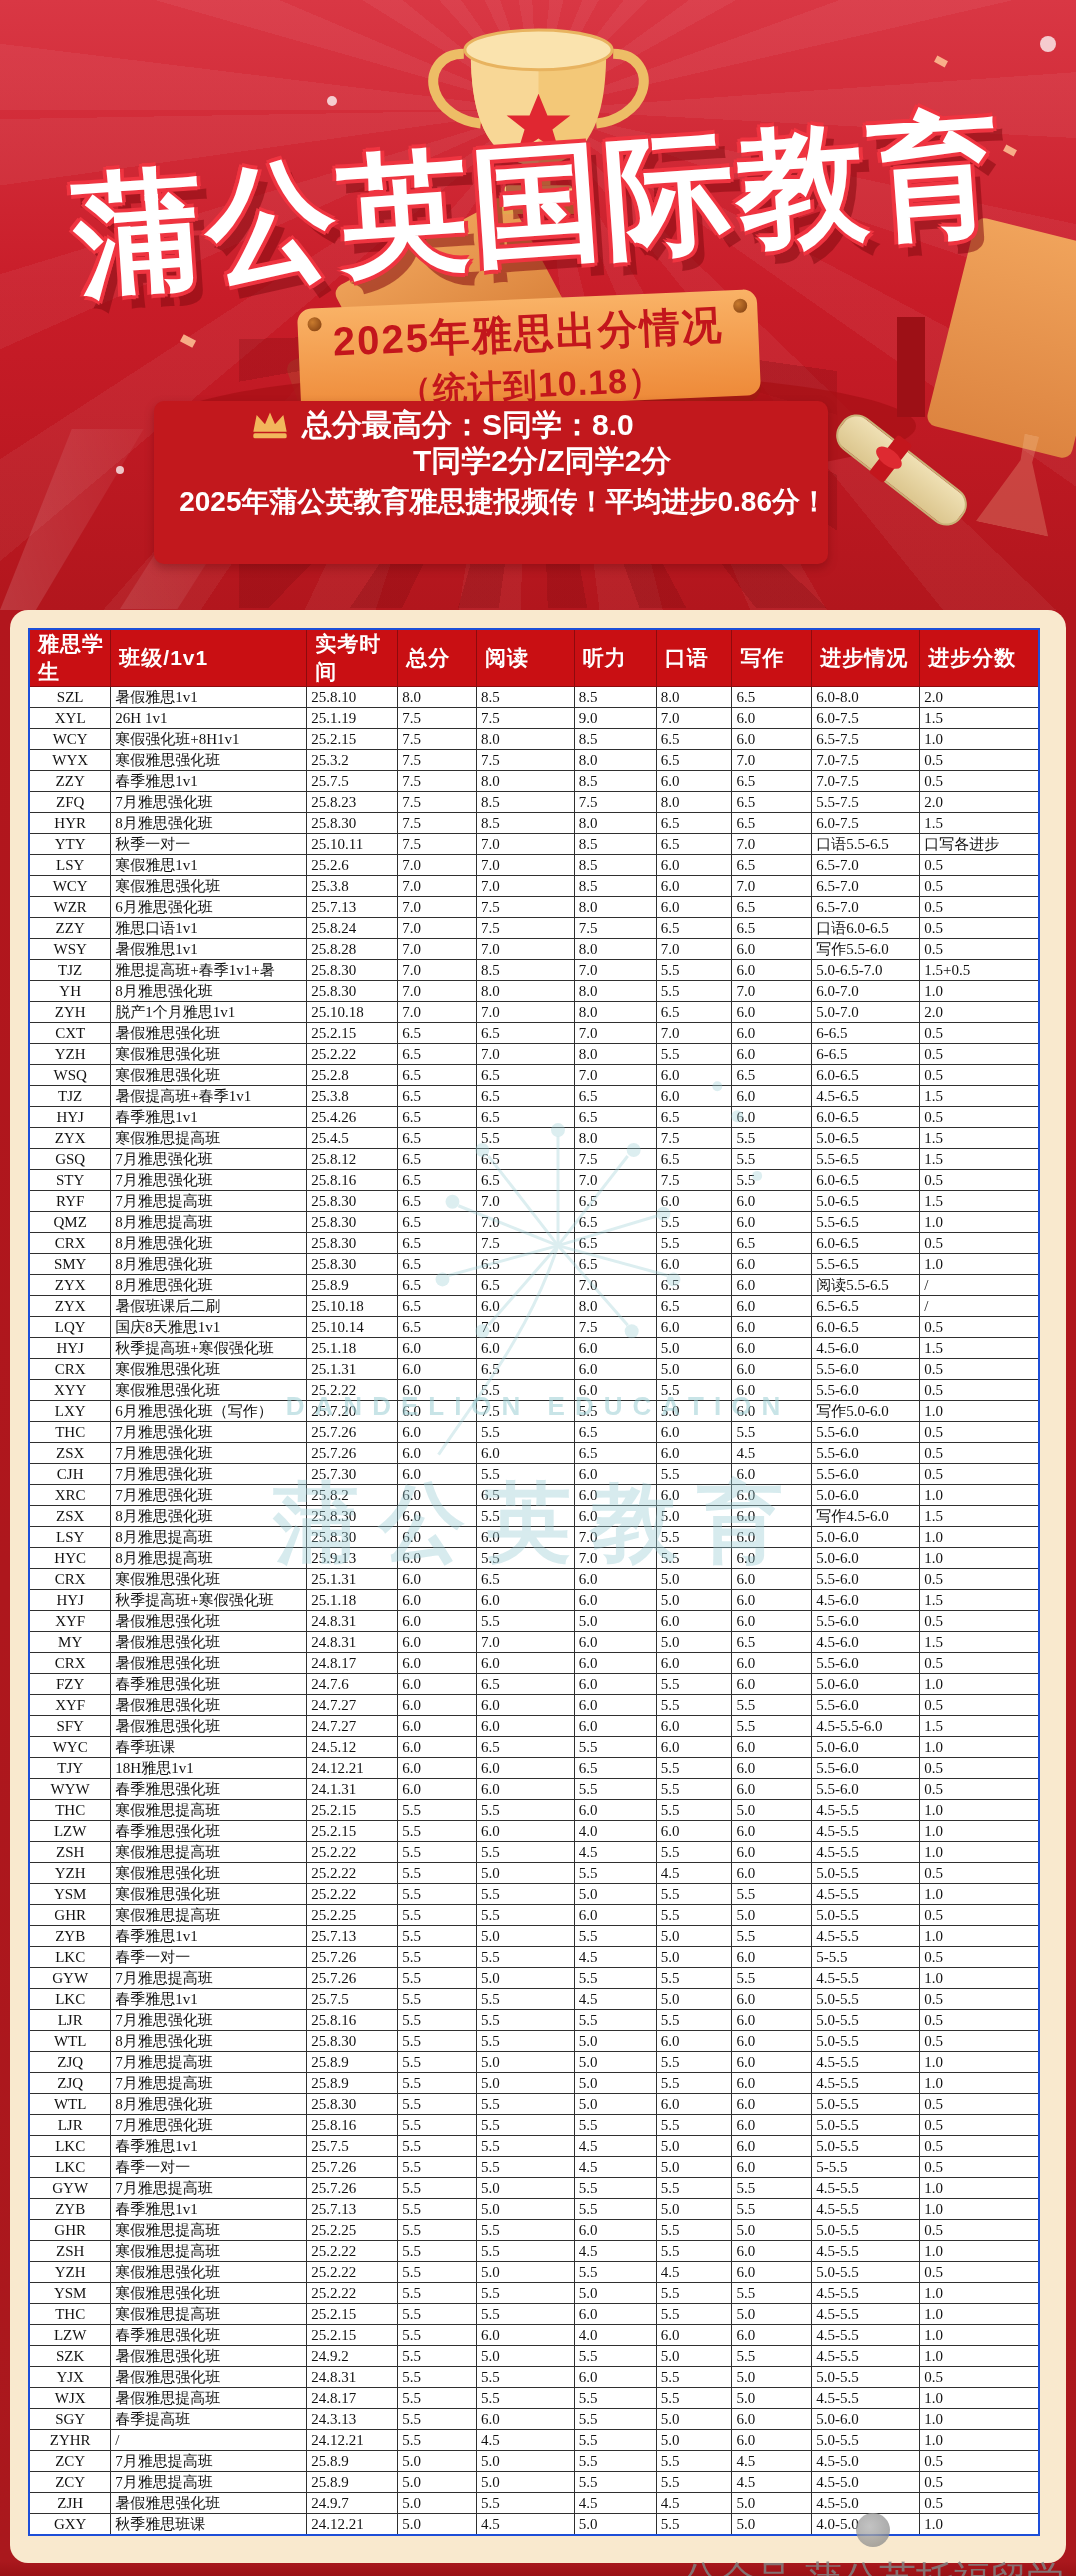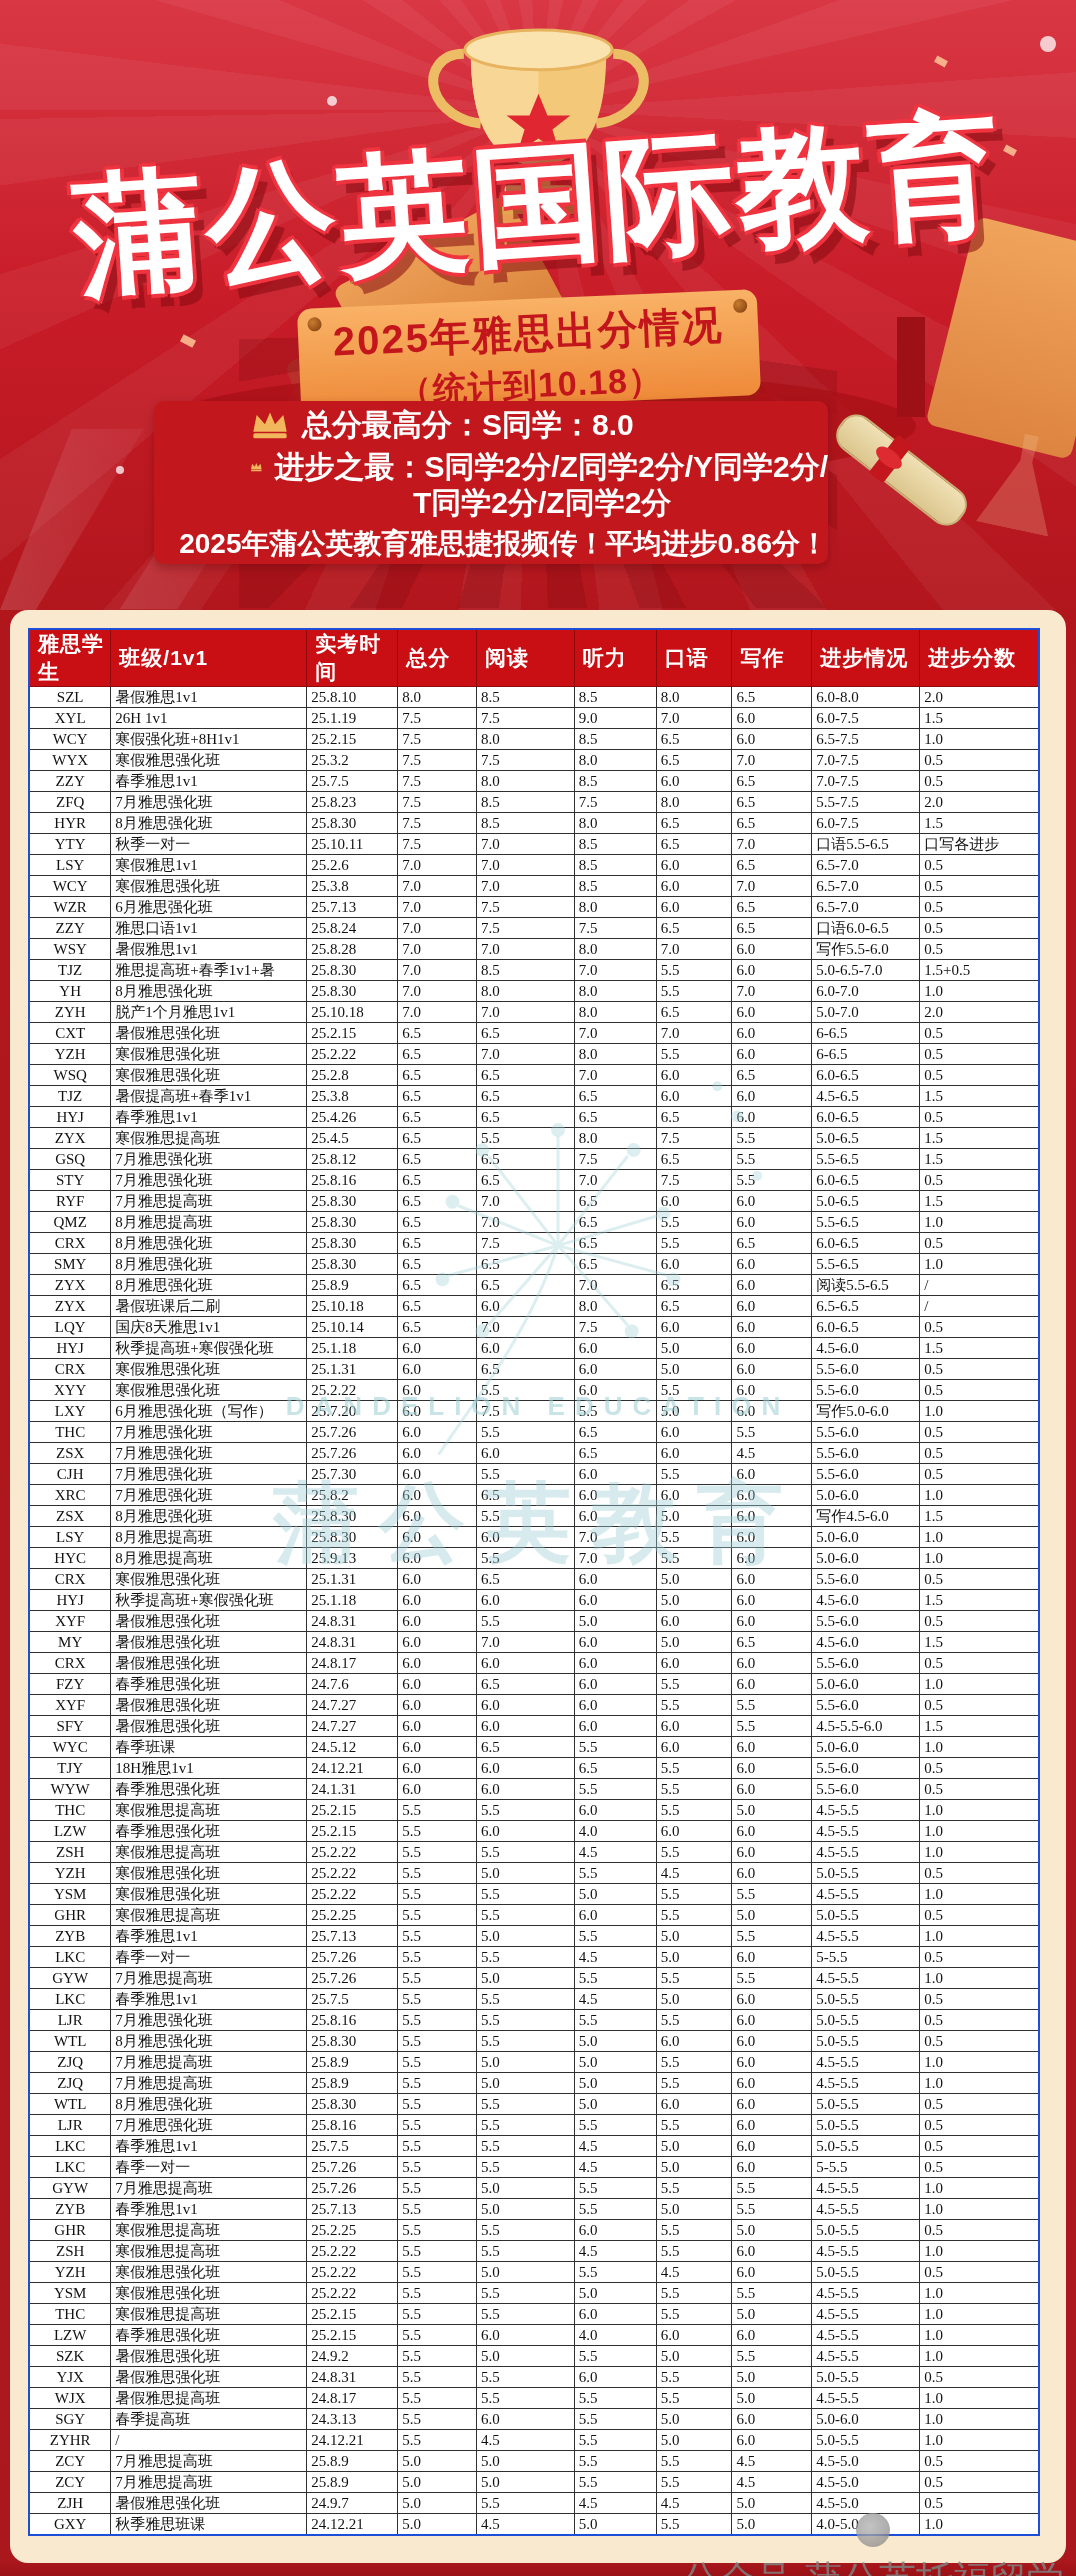--- a/index.html
+++ b/index.html
@@ -113,27 +113,20 @@
     </div>
 
     <div class="panel">
       <div class="prow">
         <svg width="40" height="30" viewBox="0 0 24 18">
           <path d="M2 13 L4 3 L9 8.5 L12 1.5 L15 8.5 L20 3 L22 13 Z" fill="#f2b75c"></path>
           <rect x="2" y="14" width="20" height="3" rx="1" fill="#f2b75c"></rect>
         </svg>
         <span class="txt">总分最高分：S同学：8.0</span>
       </div>
-      <div class="prow">
-        <svg width="40" height="30" viewBox="0 0 24 18">
-          <path d="M2 13 L4 3 L9 8.5 L12 1.5 L15 8.5 L20 3 L22 13 Z" fill="#f2b75c"></path>
-          <rect x="2" y="14" width="20" height="3" rx="1" fill="#f2b75c"></rect>
-        </svg>
-        <span class="txt">进步之最：S同学2分/Z同学2分/Y同学2分/</span>
-      </div>
       <div class="pline3">T同学2分/Z同学2分</div>
       <div class="pline4">2025年蒲公英教育雅思捷报频传！平均进步0.86分！</div>
     </div>
 
     <div class="diploma">
       <div class="dip-bar"></div>
       <div class="dip-rib"></div>
       <div class="dip-bow"></div>
     </div>
   </div>

